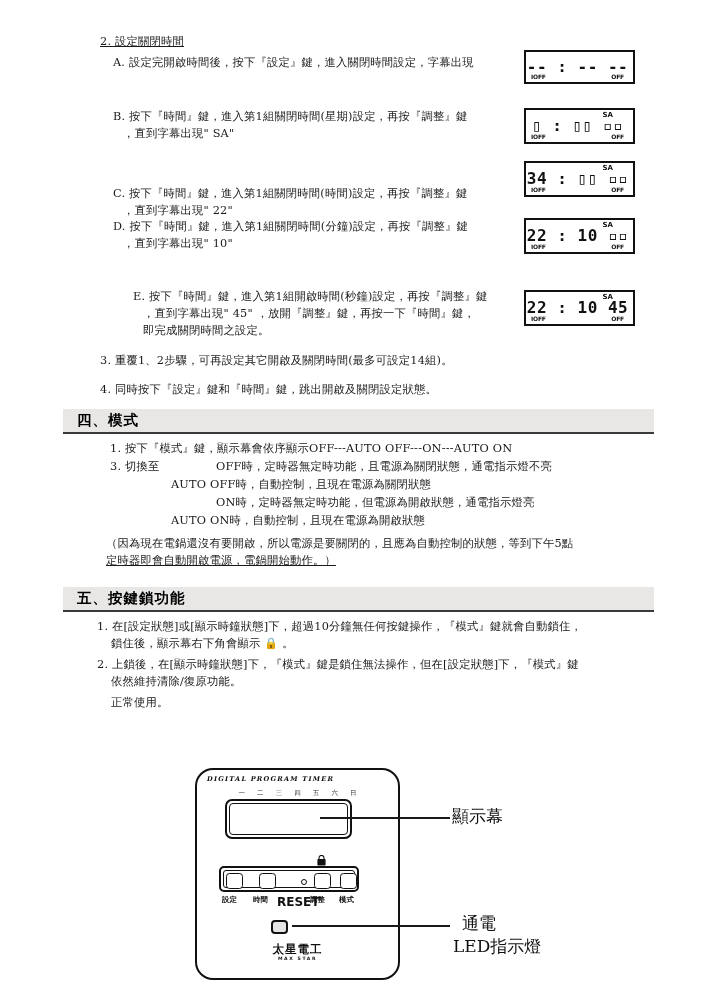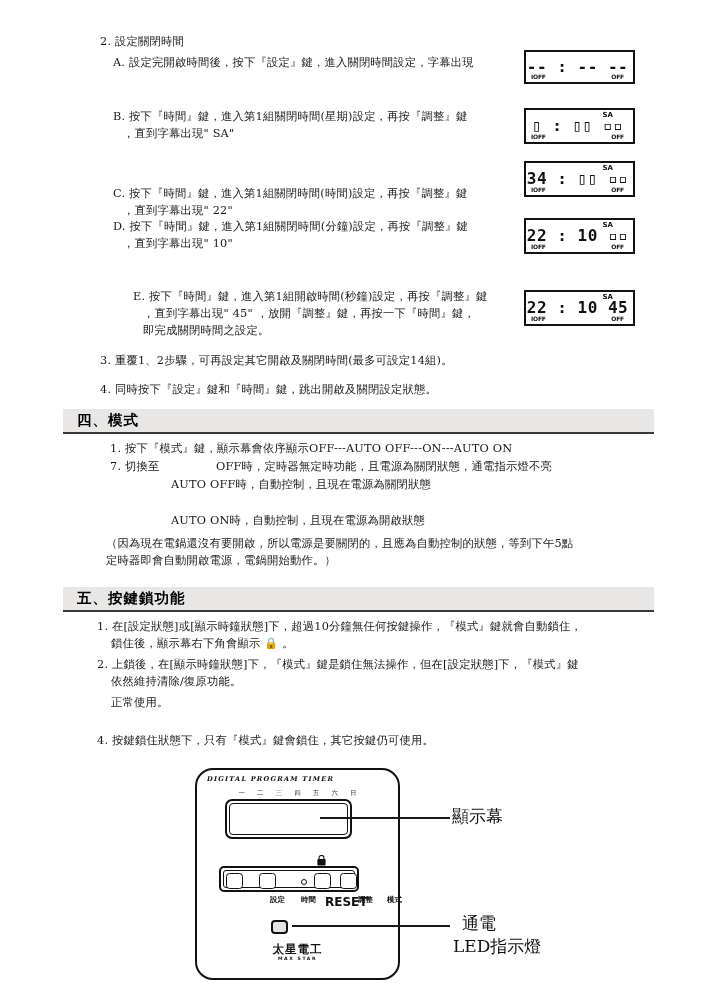--- a/index.html
+++ b/index.html
@@ -227,21 +227,20 @@
     width: 140px;
     height: 12px;
   }
   .dev-btnlabel {
     position: absolute;
     font-family: "DejaVu Sans", "Liberation Sans", sans-serif;
     font-weight: bold;
     font-size: 7.4px;
     color: #111;
     white-space: nowrap;
-    margin-left: 48px;
   }
   .dev-led {
     position: absolute;
     left: 76px;
     top: 152px;
     width: 17px;
     height: 14px;
     border: 2px solid #111;
     border-radius: 4px;
     background: #e4e4e4;
@@ -283,21 +282,21 @@
     color: #111;
     white-space: nowrap;
     line-height: 21px;
   }
 </style>
 </head>
 <body>
 
 <div class="page">
 
-  <div class="item" style="left:100px; top:33px;">
+  <div class="item" style="left:100px; top:33px;text-decoration:underline;">
     <span class="ln cjk">2. 設定關閉時間</span>
   </div>
 
   <div class="item" style="left:113px; top:54px;">
     <span class="ln cjk">A. 設定完開啟時間後，按下『設定』鍵，進入關閉時間設定，字幕出現</span>
   </div>
   <div class="lcd" style="left:524px; top:50px; width:111px; height:34px;">
     <div class="lcd-inner">
       <div class="sa"></div>
       <div class="digits">-- : -- --</div>
@@ -368,36 +367,39 @@
 
   <div class="sec-bar" style="top:409px;">
     <span class="sec-title">四、模式</span>
   </div>
   <div class="sec-rule" style="top:432px;"></div>
 
   <div class="item" style="left:110px; top:440px;">
     <span class="ln cjk">1. 按下『模式』鍵，顯示幕會依序顯示OFF---AUTO OFF---ON---AUTO ON</span>
   </div>
   <div class="item" style="left:110px; top:458px;">
-    <span class="ln cjk">7. 切換至</span>
+    <span class="ln cjk">3. 切換至</span>
   </div>
 
   <div class="item" style="left:216px; top:458px;">
     <span class="ln cjk">OFF時，定時器無定時功能，且電源為關閉狀態，通電指示燈不亮</span>
   </div>
   <div class="item" style="left:171px; top:476px;">
     <span class="ln cjk">AUTO OFF時，自動控制，且現在電源為關閉狀態</span>
   </div>
+  <div class="item" style="left:216px; top:494px;">
+    <span class="ln cjk">ON時，定時器無定時功能，但電源為開啟狀態，通電指示燈亮</span>
+  </div>
   <div class="item" style="left:171px; top:512px;">
     <span class="ln cjk">AUTO ON時，自動控制，且現在電源為開啟狀態</span>
   </div>
 
   <div class="item" style="left:92px; top:535px;">
     <span class="ln cjk" style="padding-left:14px;">（因為現在電鍋還沒有要開啟，所以電源是要關閉的，且應為自動控制的狀態，等到下午5點</span>
-    <span class="ln cjk" style="padding-left:14px;">定時器即會自動開啟電源，電鍋開始動作。）</span>
+    <span class="ln cjk" style="padding-left:14px;text-decoration:underline;">定時器即會自動開啟電源，電鍋開始動作。）</span>
   </div>
 
   <div class="sec-bar" style="top:587px;">
     <span class="sec-title">五、按鍵鎖功能</span>
   </div>
   <div class="sec-rule" style="top:610px;"></div>
 
   <div class="item" style="left:97px; top:618px;">
     <span class="ln cjk">1. 在[設定狀態]或[顯示時鐘狀態]下，超過10分鐘無任何按鍵操作，『模式』鍵就會自動鎖住，</span>
     <span class="ln cjk" style="padding-left:14px;">鎖住後，顯示幕右下角會顯示 🔒 。</span>
@@ -405,23 +407,20 @@
 
   <div class="item" style="left:97px; top:656px;">
     <span class="ln cjk">2. 上鎖後，在[顯示時鐘狀態]下，『模式』鍵是鎖住無法操作，但在[設定狀態]下，『模式』鍵</span>
     <span class="ln cjk" style="padding-left:14px;">依然維持清除/復原功能。</span>
   </div>
 
   <div class="item" style="left:97px; top:694px;">
     <span class="ln cjk" style="padding-left:14px;">正常使用。</span>
   </div>
 
-  <div class="item" style="left:97px; top:732px;">
-    <span class="ln cjk">4. 按鍵鎖住狀態下，只有『模式』鍵會鎖住，其它按鍵仍可使用。</span>
-  </div>
 
   <div class="device-wrap">
     <div class="device-body"></div>
 
     <div class="dev-title">DIGITAL PROGRAM TIMER</div>
     <div class="dev-weekdays">一 二 三 四 五 六 日</div>
 
     <div class="dev-screen">
       <div class="dev-screen-in"></div>
     </div>

